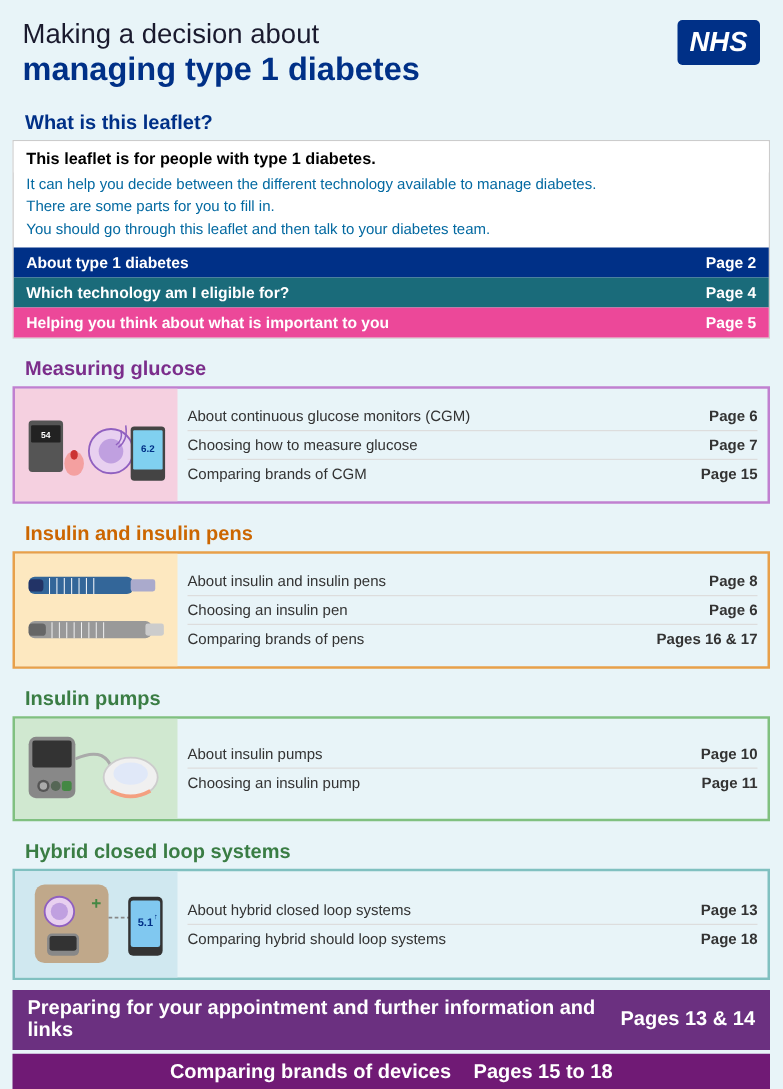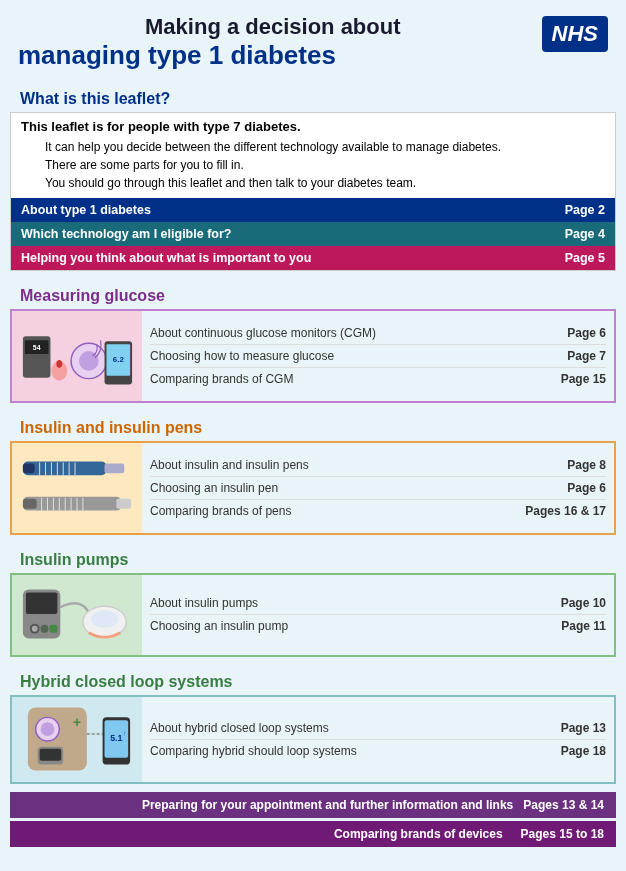--- a/index.html
+++ b/index.html
@@ -24,23 +24,22 @@
       display: flex;
       justify-content: space-between;
       align-items: flex-start;
     }
     .header-title-block {
       flex: 1;
     }
     .header-subtitle {
       font-size: 22px;
       color: #1a1a2e;
-      font-weight: bold;
+      font-weight: normal;
       line-height: 1.2;
-      text-align: center;
     }
     .header-title {
       font-size: 26px;
       color: #003087;
       font-weight: bold;
       line-height: 1.2;
     }
     .nhs-logo {
       background: #003087;
       color: white;
@@ -75,38 +74,37 @@
     .leaflet-bold-line {
       font-weight: bold;
       font-size: 13px;
       padding: 6px 10px 4px 10px;
       background: white;
     }
     .leaflet-text {
       font-size: 12px;
       padding: 0 10px 6px 10px;
       line-height: 1.5;
-      color: #000000;
-      margin-left: 24px;
+      color: #0369a1;
     }
 
     
     .toc-row {
       display: flex;
       justify-content: space-between;
       align-items: center;
       padding: 5px 10px;
       font-size: 12.5px;
       font-weight: bold;
       color: white;
     }
     .toc-row.dark-blue { background: #003087; }
     .toc-row.mid-blue { background: #1e5799; }
     .toc-row.teal { background: #1a6b7a; }
-    .toc-row.dark-teal { background: #be185d; }
+    .toc-row.dark-teal { background: #ec4899; }
     .toc-row-page { white-space: nowrap; margin-left: 10px; }
 
     
     .content-section {
       margin: 0 10px 8px 10px;
       border: 2px solid #ccc;
     }
     .content-section.purple-border { border-color: #c080d0; }
     .content-section.orange-border { border-color: #e8a04a; }
     .content-section.green-border { border-color: #80c080; }
@@ -184,24 +182,24 @@
       display: flex;
       align-items: center;
       justify-content: center;
       position: relative;
       overflow: hidden;
     }
 
     
     .bottom-row {
       display: flex;
-      justify-content: flex-end;
+      justify-content: center;
       align-items: center;
       padding: 6px 12px;
-      font-size: 12px;
+      font-size: 16px;
       font-weight: bold;
       color: white;
       margin: 0 10px 3px 10px;
     }
     .bottom-row.purple-bg { background: #6b3080; }
     .bottom-row.dark-purple-bg { background: #701a75; }
 
     
     .link-divider {
       border: none;
@@ -218,21 +216,21 @@
     <div class="header-title-block">
       <div class="header-subtitle">Making a decision about</div>
       <div class="header-title">managing type 1 diabetes</div>
     </div>
     <div class="nhs-logo">NHS</div>
   </div>
 
   <div>
     <div class="section-header blue">What is this leaflet?</div>
     <div class="leaflet-box">
-      <div class="leaflet-bold-line">This leaflet is for people with type 7 diabetes.</div>
+      <div class="leaflet-bold-line">This leaflet is for people with type 1 diabetes.</div>
       <div class="leaflet-text">
         It can help you decide between the different technology available to manage diabetes.<br>
         There are some parts for you to fill in.<br>
         You should go through this leaflet and then talk to your diabetes team.
       </div>
 
       <div class="toc-row dark-blue">
         <span>About type 1 diabetes</span>
         <span class="toc-row-page">Page 2</span>
       </div>

